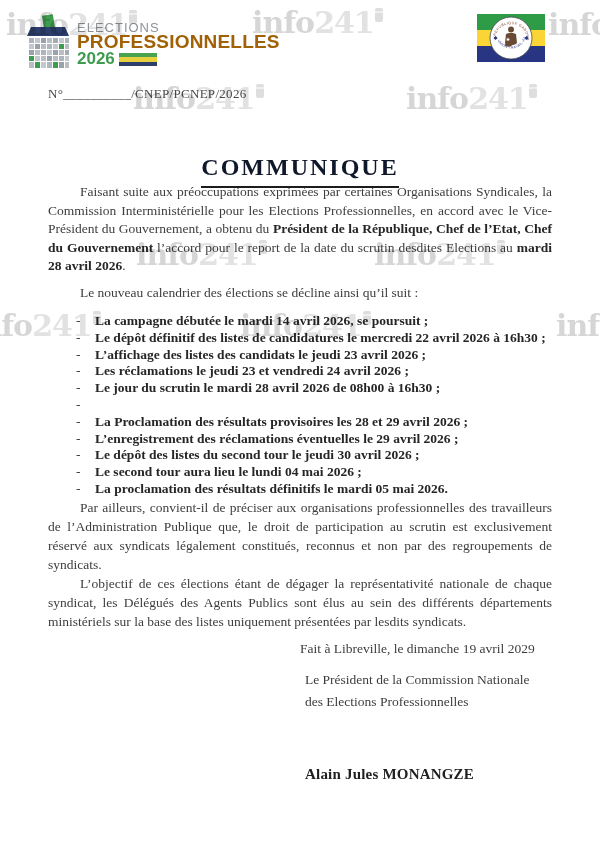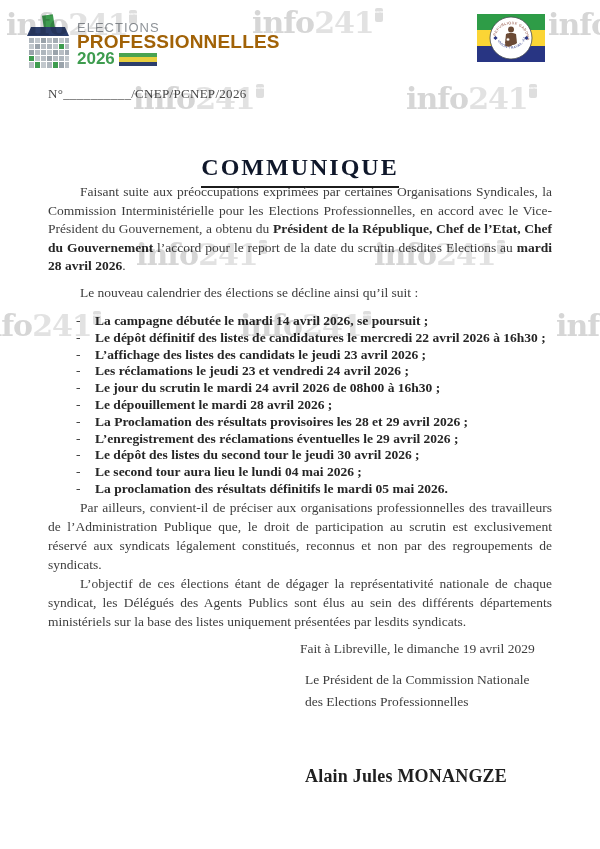--- a/index.html
+++ b/index.html
@@ -41,21 +41,21 @@
   .intro{margin-top:8px !important;}
   .list{margin-top:11px;}
   .li{display:flex;font-size:13.5px;line-height:16.8px;font-weight:bold;color:#262626;
       padding-left:28px;}
   .li .dash{width:19px;flex:0 0 19px;font-weight:normal;color:#3d3d3d;}
   .p2{margin-top:9px;line-height:19px !important;}
   .p3{margin-top:16px;line-height:19px !important;}
   
   .dateline{margin:10px 0 0 252px;font-size:13.5px;}
   .signatory{margin:12px 0 0 257px;font-size:13.5px;line-height:22px;}
-  .sig-name{margin:53px 0 0 257px;font-size:18px;font-weight:bold;color:#1f1f1f;letter-spacing:.2px;}
+  .sig-name{margin:53px 0 0 257px;font-size:15px;font-weight:bold;color:#1f1f1f;letter-spacing:.2px;}
 </style>
 </head>
 <body>
 
 <div class="page">
 
   <div class="wm" style="left:6px;top:10px"><span class="wm-a">info</span><span class="wm-b">241</span><span class="wm-sup">com</span></div>
   <div class="wm" style="left:252px;top:8px"><span class="wm-a">info</span><span class="wm-b">241</span><span class="wm-sup">com</span></div>
   <div class="wm" style="left:548px;top:10px"><span class="wm-a">info</span></div>
   <div class="wm" style="left:133px;top:84px"><span class="wm-a">info</span><span class="wm-b">241</span><span class="wm-sup">com</span></div>
@@ -169,25 +169,24 @@
       <div class="li">
           <span class="dash">-</span>
           <span>L’affichage des listes des candidats le jeudi 23 avril 2026 ;</span>
         </div>
       <div class="li">
           <span class="dash">-</span>
           <span>Les réclamations le jeudi 23 et vendredi 24 avril 2026 ;</span>
         </div>
       <div class="li">
           <span class="dash">-</span>
-          <span>Le jour du scrutin le mardi 24 avril 2026 de 08h00 à 16h30 ;</span>
-        </div>
-      <div class="li">
-          <span class="dash">-</span>
-          <span>Le dépouillement le mardi 28 avril 2026 ;</span>
+          <span>Le jour du scrutin le mardi 28 avril 2026 de 08h00 à 16h30 ;</span>
+        </div>
+      <div class="li">
+          <span class="dash">-</span>
         </div>
       <div class="li">
           <span class="dash">-</span>
           <span>La Proclamation des résultats provisoires les 28 et 29 avril 2026 ;</span>
         </div>
       <div class="li">
           <span class="dash">-</span>
           <span>L’enregistrement des réclamations éventuelles le 29 avril 2026 ;</span>
         </div>
       <div class="li">

